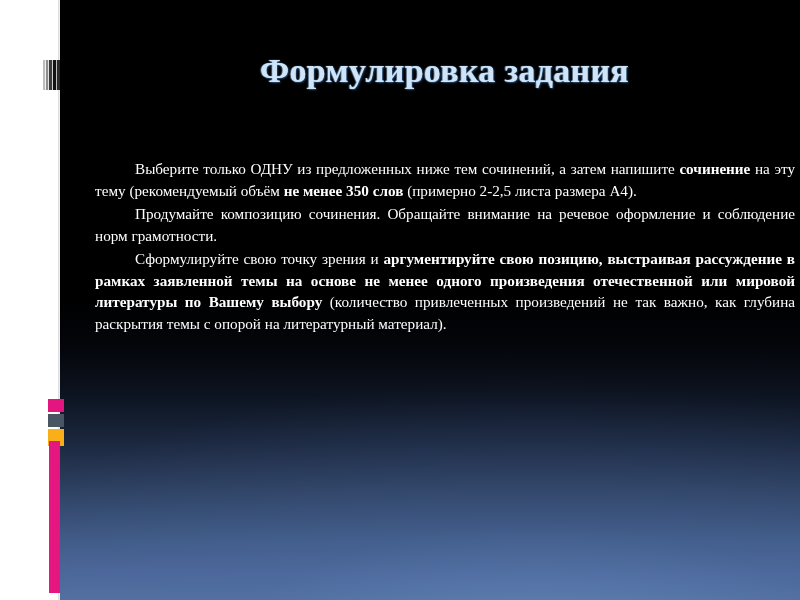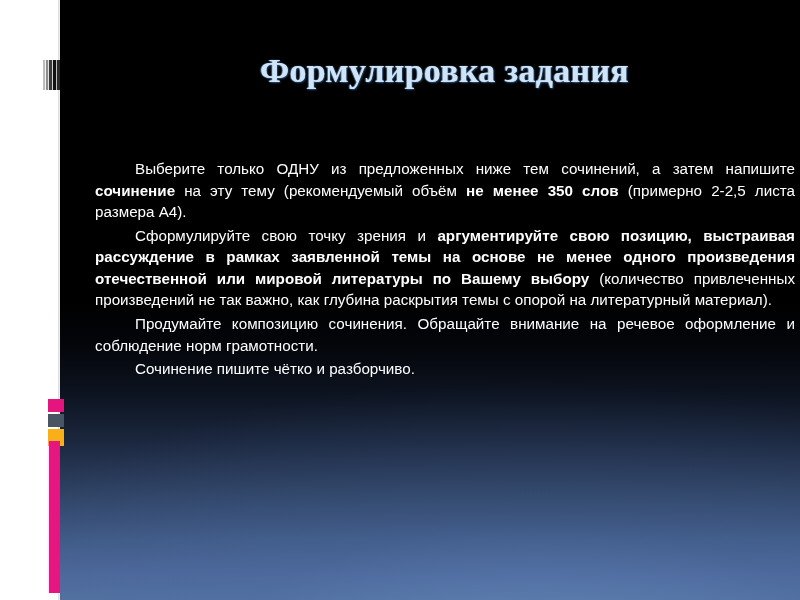--- a/index.html
+++ b/index.html
@@ -137,21 +137,21 @@
   .body {
     position: absolute;
     left: 66px; top: 158px;
     width: 700px;
     z-index: 10;
     color: #ffffff;
     font-size: 15.2px;
     line-height: 1.42;
     text-align: justify;
     text-justify: inter-word;
-    font-family: Liberation Sans, sans-serif;
+    font-family: Liberation Serif, serif;
   }
   .body p {
     margin: 0 0 2px 0;
     text-indent: 40px;
     text-align: justify;
   }
   .body p.last-para {
     margin-top: 28px;
   }
   .body p.nogap { margin-bottom: 1px; }
@@ -183,18 +183,17 @@
 
   <div class="swatch swatch-pink"></div>
   <div class="swatch swatch-slate"></div>
   <div class="swatch swatch-orange"></div>
   <div class="pink-bar"></div>
 
   <div class="title">Формулировка задания</div>
 
   <div class="body">
     <p><span>Выберите только ОДНУ из предложенных ниже тем сочинений, а затем напишите </span><span class="bold-run">сочинение</span><span> на эту тему (рекомендуемый объём </span><span class="bold-run">не менее 350 слов</span><span> (примерно 2-2,5 листа размера А4).</span></p>
+    <p><span>Продумайте композицию сочинения. Обращайте внимание на речевое оформление и соблюдение норм грамотности.</span></p>
     <p><span>Сформулируйте свою точку зрения и </span><span class="bold-run">аргументируйте свою позицию, выстраивая рассуждение в рамках заявленной темы на основе не менее одного произведения отечественной или мировой литературы по Вашему выбору</span><span> (количество привлеченных произведений не так важно, как глубина раскрытия темы с опорой на литературный материал).</span></p>
-    <p><span>Продумайте композицию сочинения. Обращайте внимание на речевое оформление и соблюдение норм грамотности.</span></p>
-    <p class="nogap"><span>Сочинение пишите чётко и разборчиво.</span></p>
   </div>
 
 </div>
 
 </body></html>

